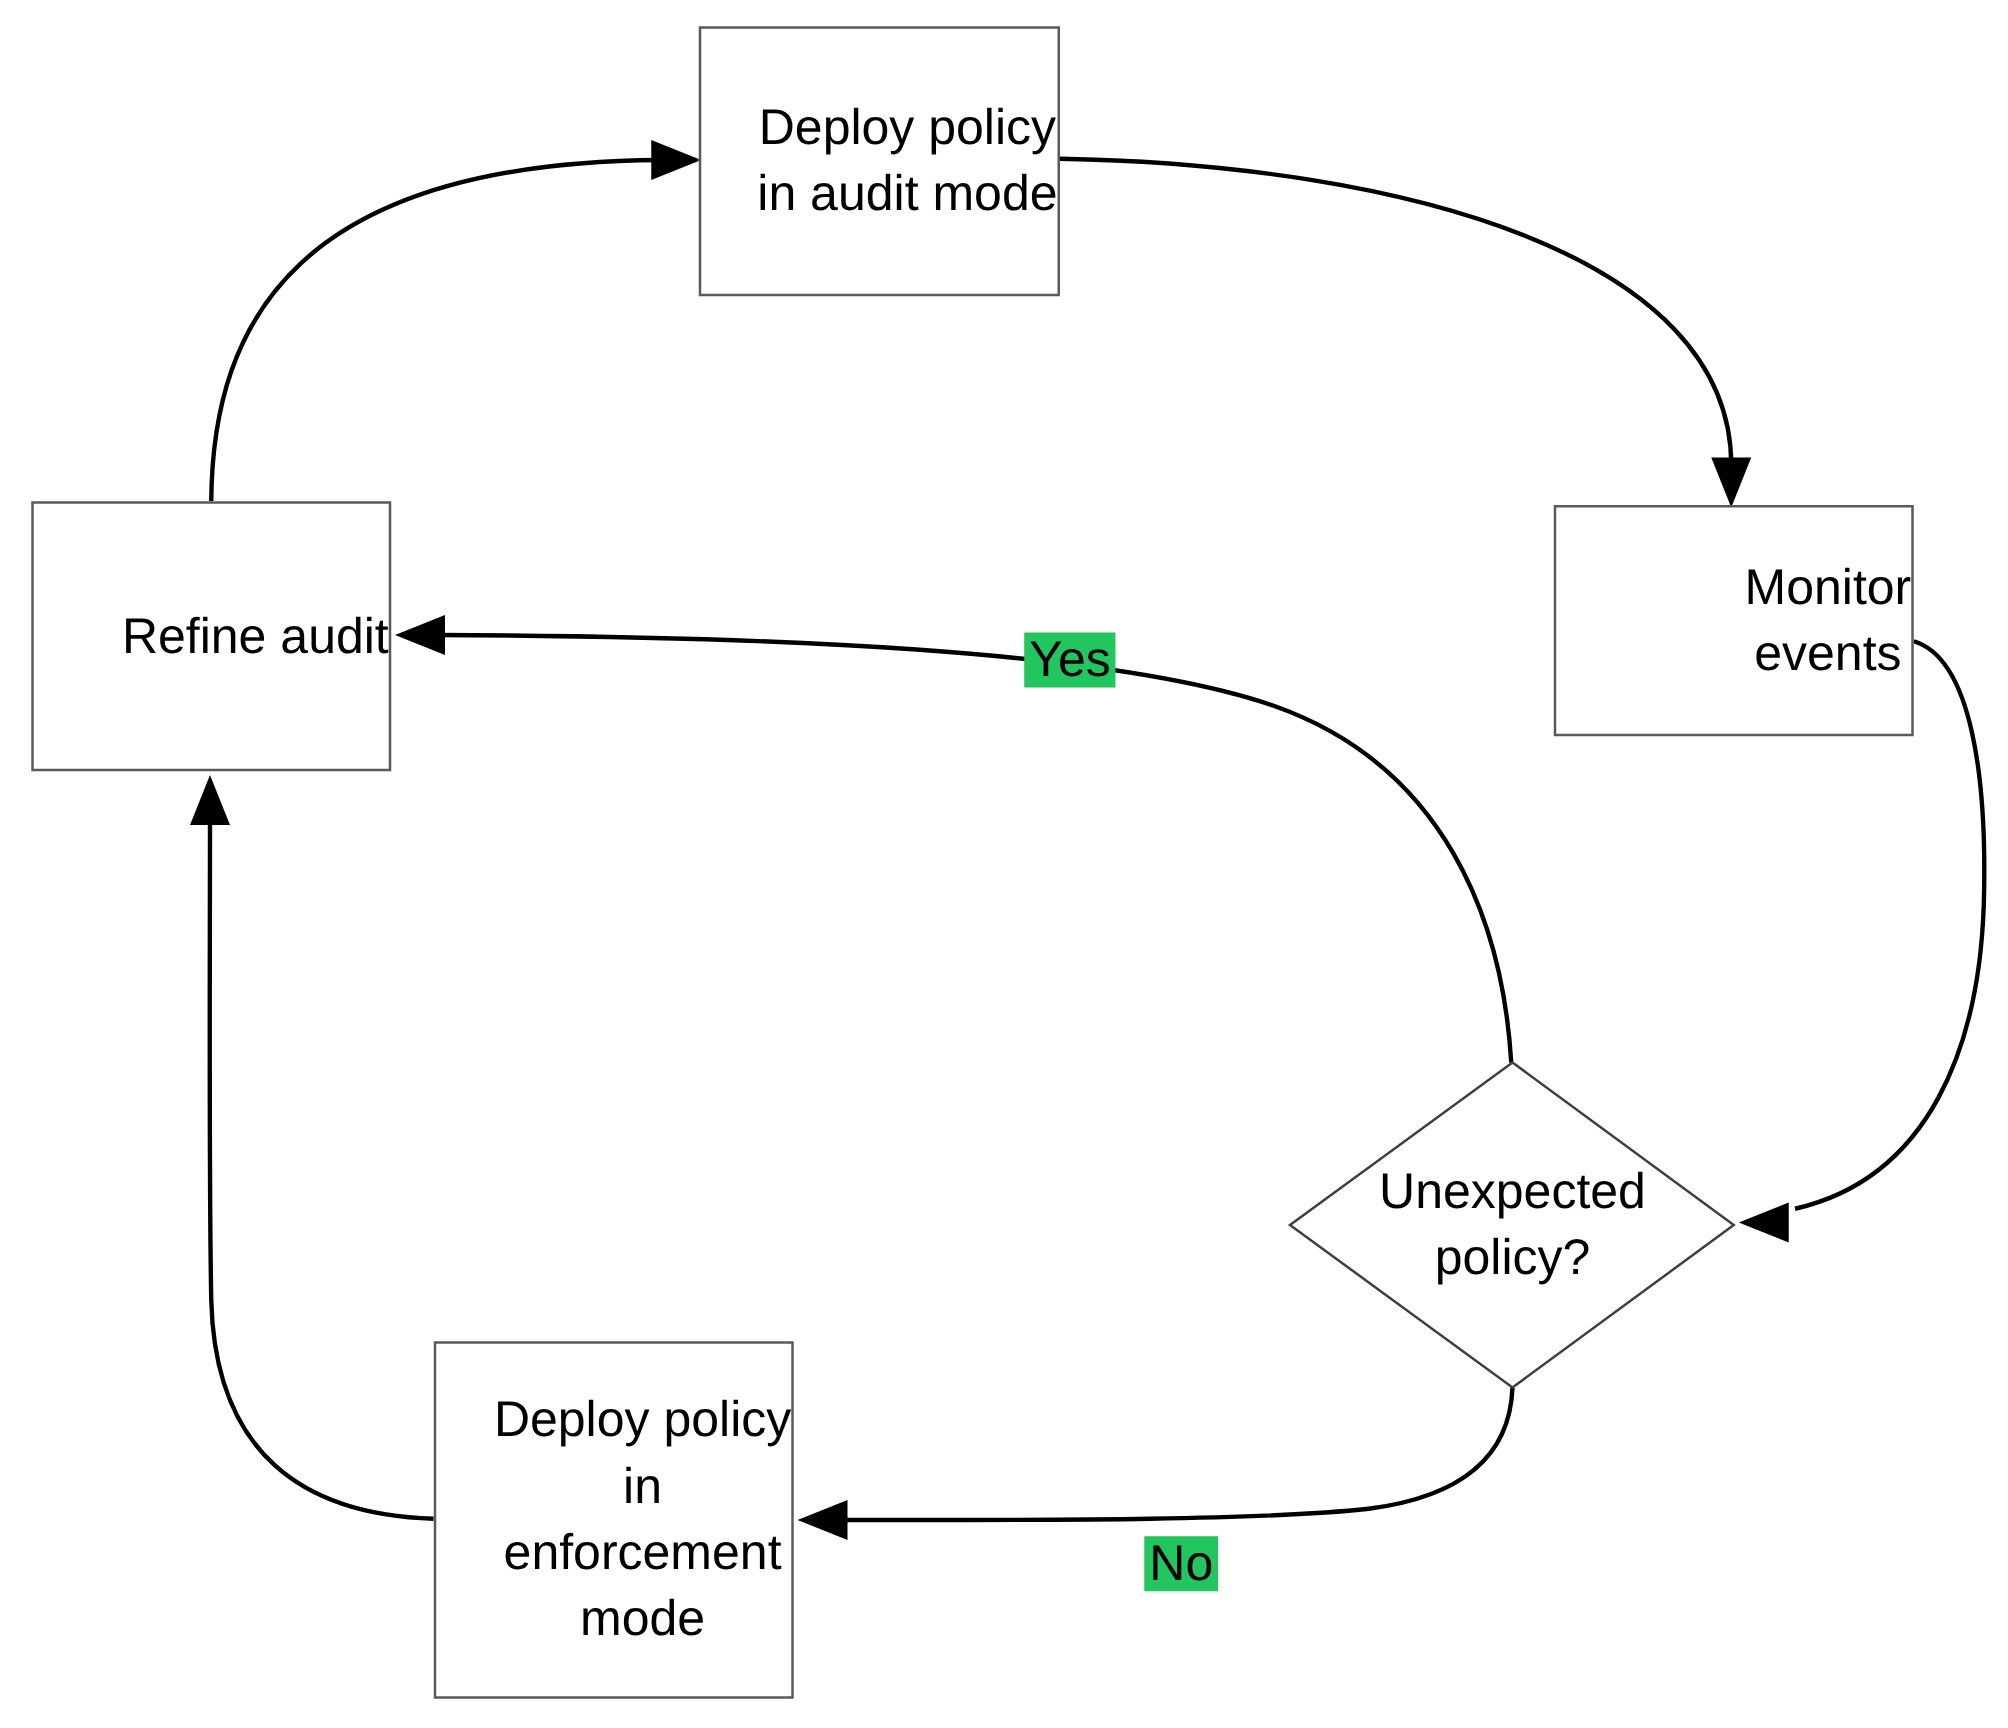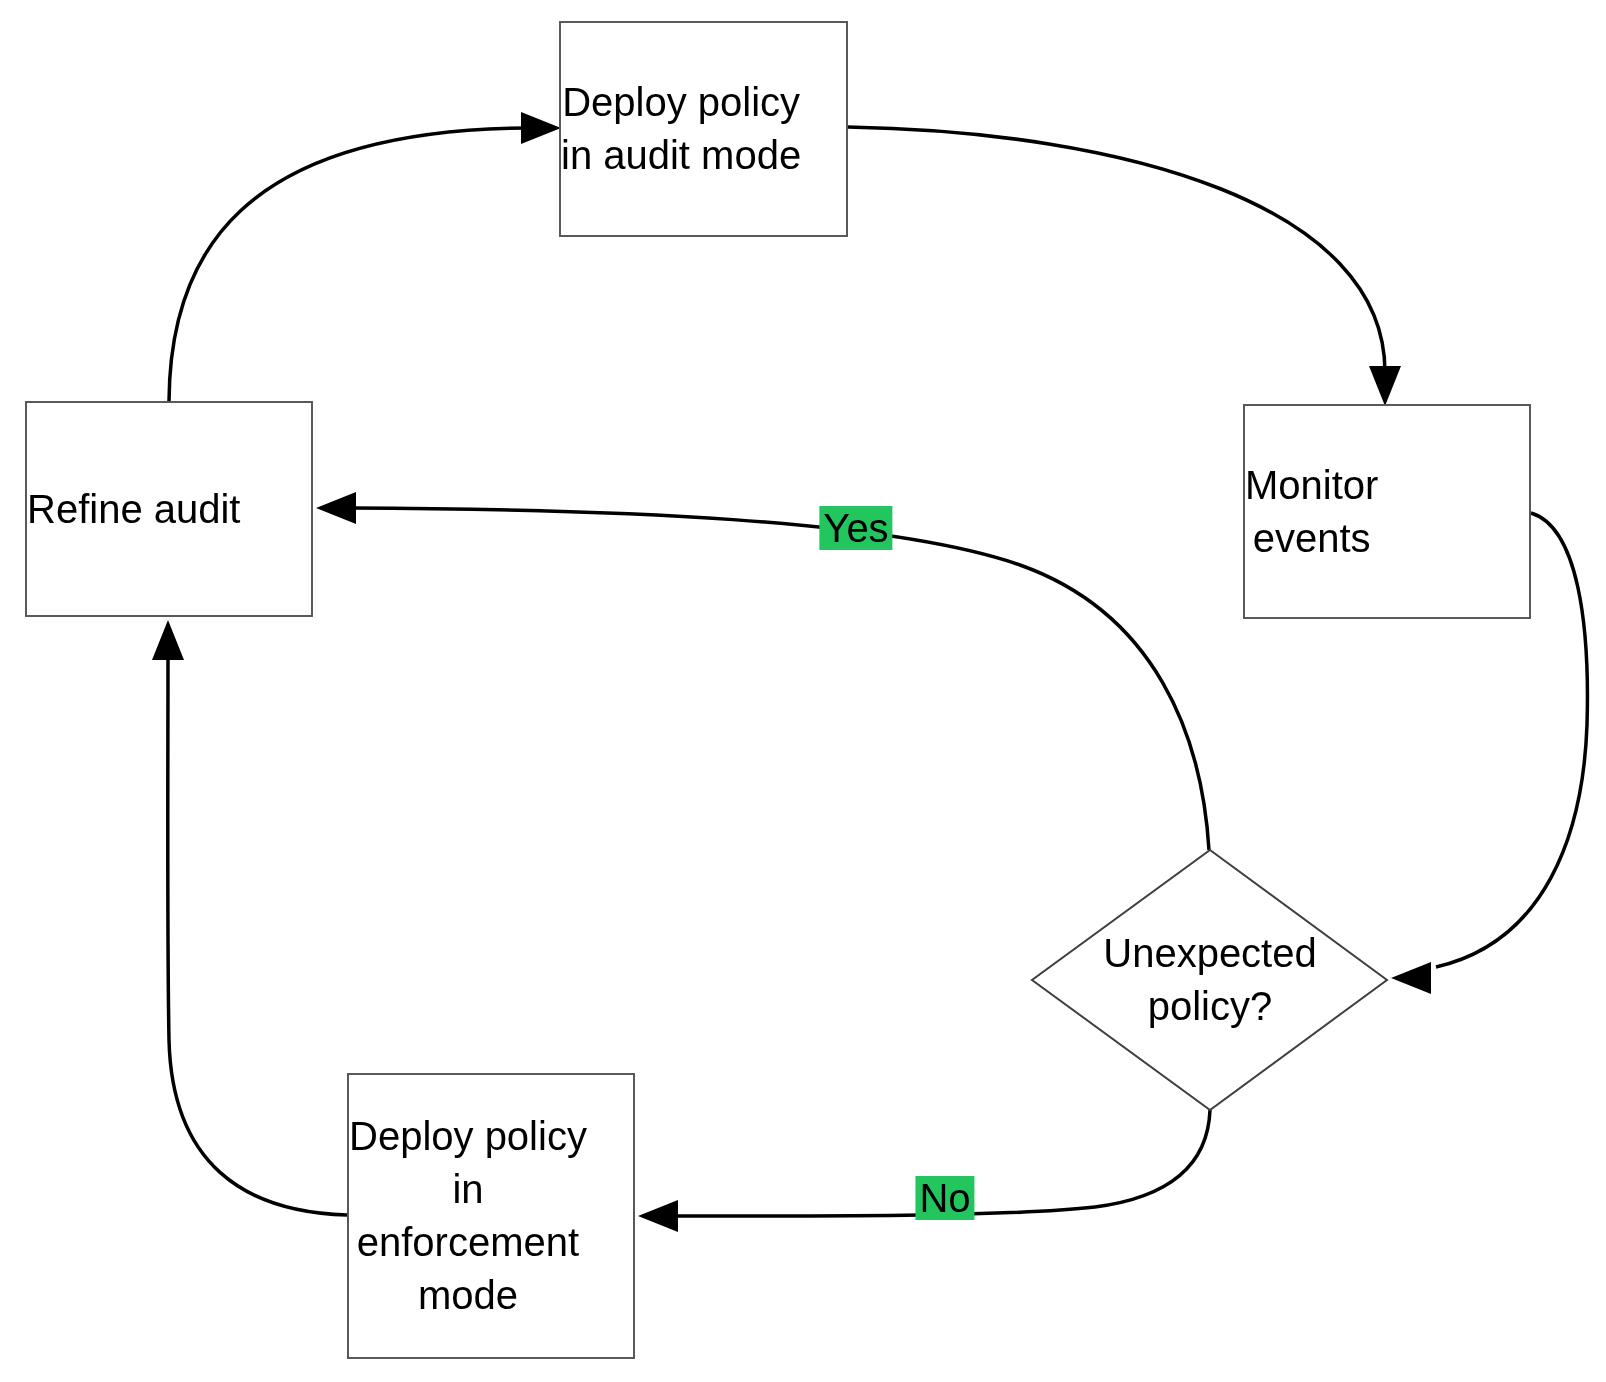--- a/index.html
+++ b/index.html
@@ -22,21 +22,21 @@
     width: 1606px;
     height: 1382px;
   }
   .node {
     position: absolute;
     box-sizing: border-box;
     background: #ffffff;
     border: 2px solid #595959;
     display: flex;
     align-items: center;
-    justify-content: flex-start;
+    justify-content: flex-end;
     text-align: center;
   }
   .label {
     white-space: pre-line;
     font-size: 40px;
     line-height: 1.32;
     color: #000000;
   }
   .diamond-label {
     position: absolute;
@@ -49,26 +49,26 @@
   .edge-label {
     position: absolute;
     transform: translate(-50%, -50%);
     background: #22c55e;
     padding: 0 4px;
     font-size: 40px;
     line-height: 1.1;
     color: #000000;
   }
   #node-deploy-audit   { left: 559px;  top: 21px;   width: 289px; height: 216px; }
-  #node-monitor        { left: 1243px; top: 404px;  width: 288px; height: 215px; }
+  #node-monitor        { left: 1243px; top: 404px;  width: 288px; height: 185px; }
   #node-refine         { left: 25px;   top: 401px;  width: 288px; height: 216px; }
   #node-enforce        { left: 347px;  top: 1073px; width: 288px; height: 286px; }
   #label-unexpected    { left: 1060px; top: 918px;  width: 300px; height: 124px; }
   #label-yes           { left: 856px;  top: 528px; }
-  #label-no            { left: 945px;  top: 1198px; }
+  #label-no            { left: 945px;  top: 1251px; }
 </style>
 </head>
 <body>
 
 <div id="stage">
 
   <svg id="connectors" viewBox="0 0 1606 1382" xmlns="http://www.w3.org/2000/svg">
 
     <path d="M 169 401 C 170 255, 240 130, 528 128" fill="none" stroke="#000000" stroke-width="3.5"></path>
     <polygon points="561,128 521,112 521,144" fill="#000000"></polygon>

